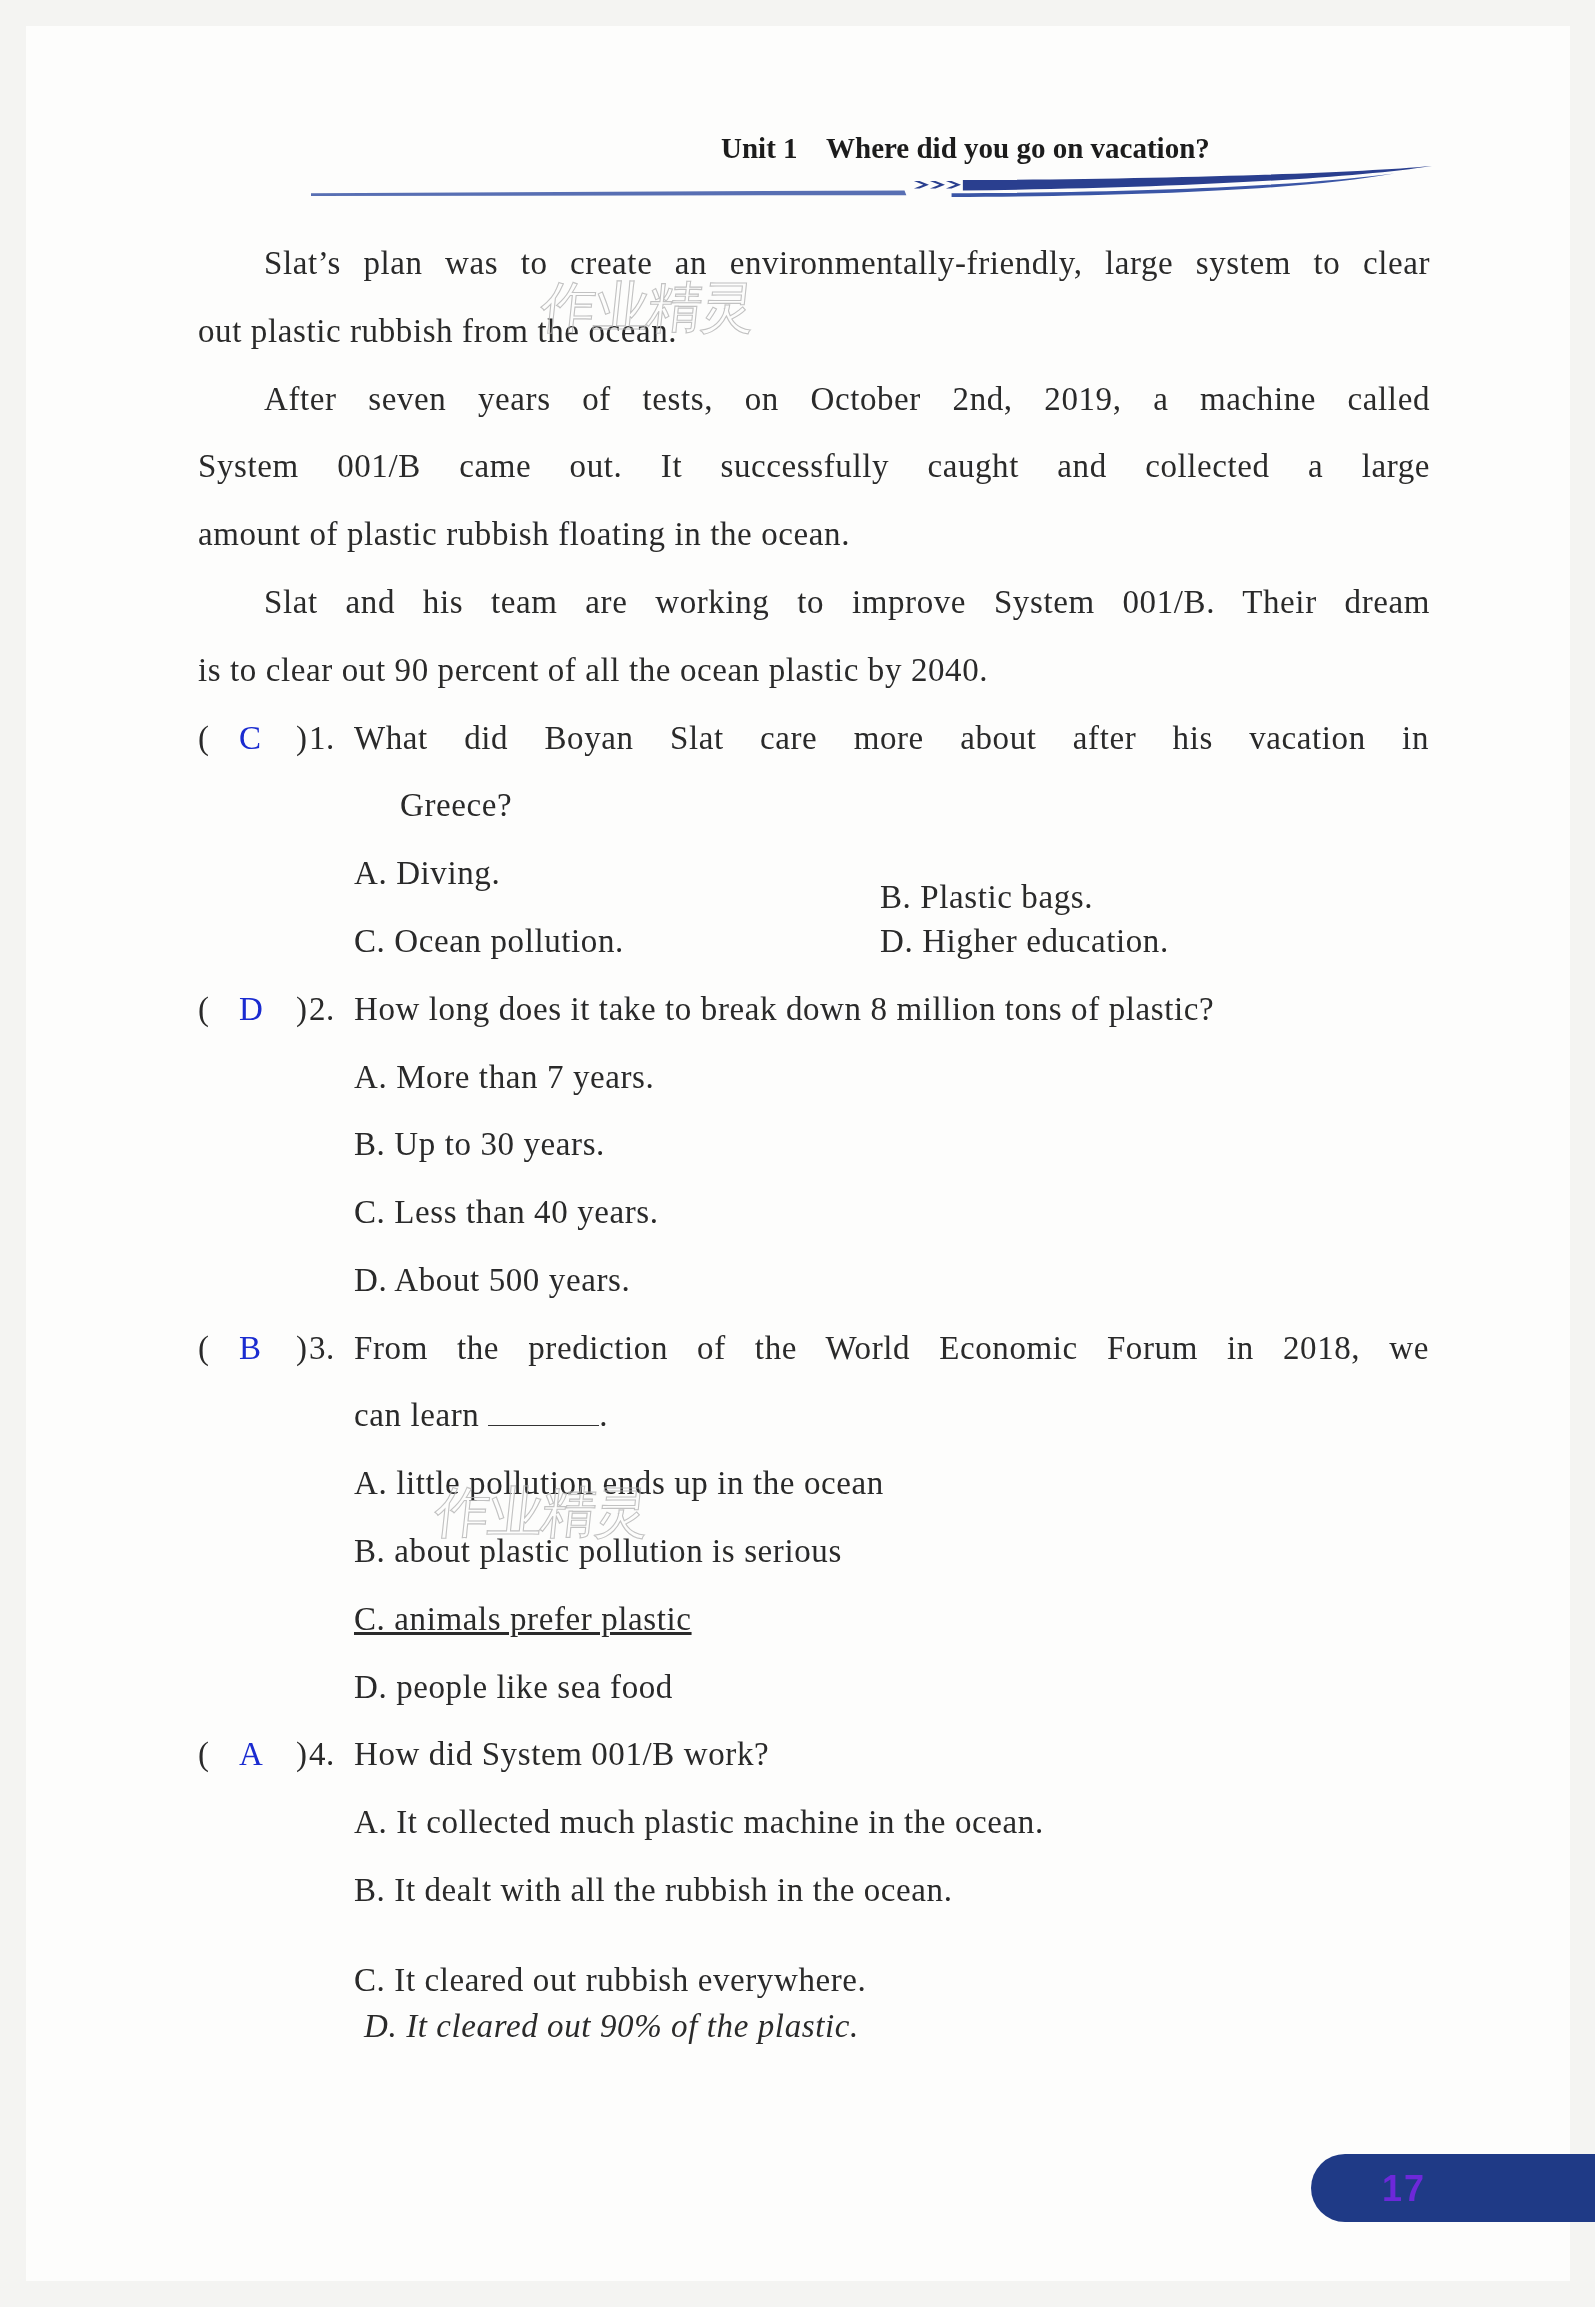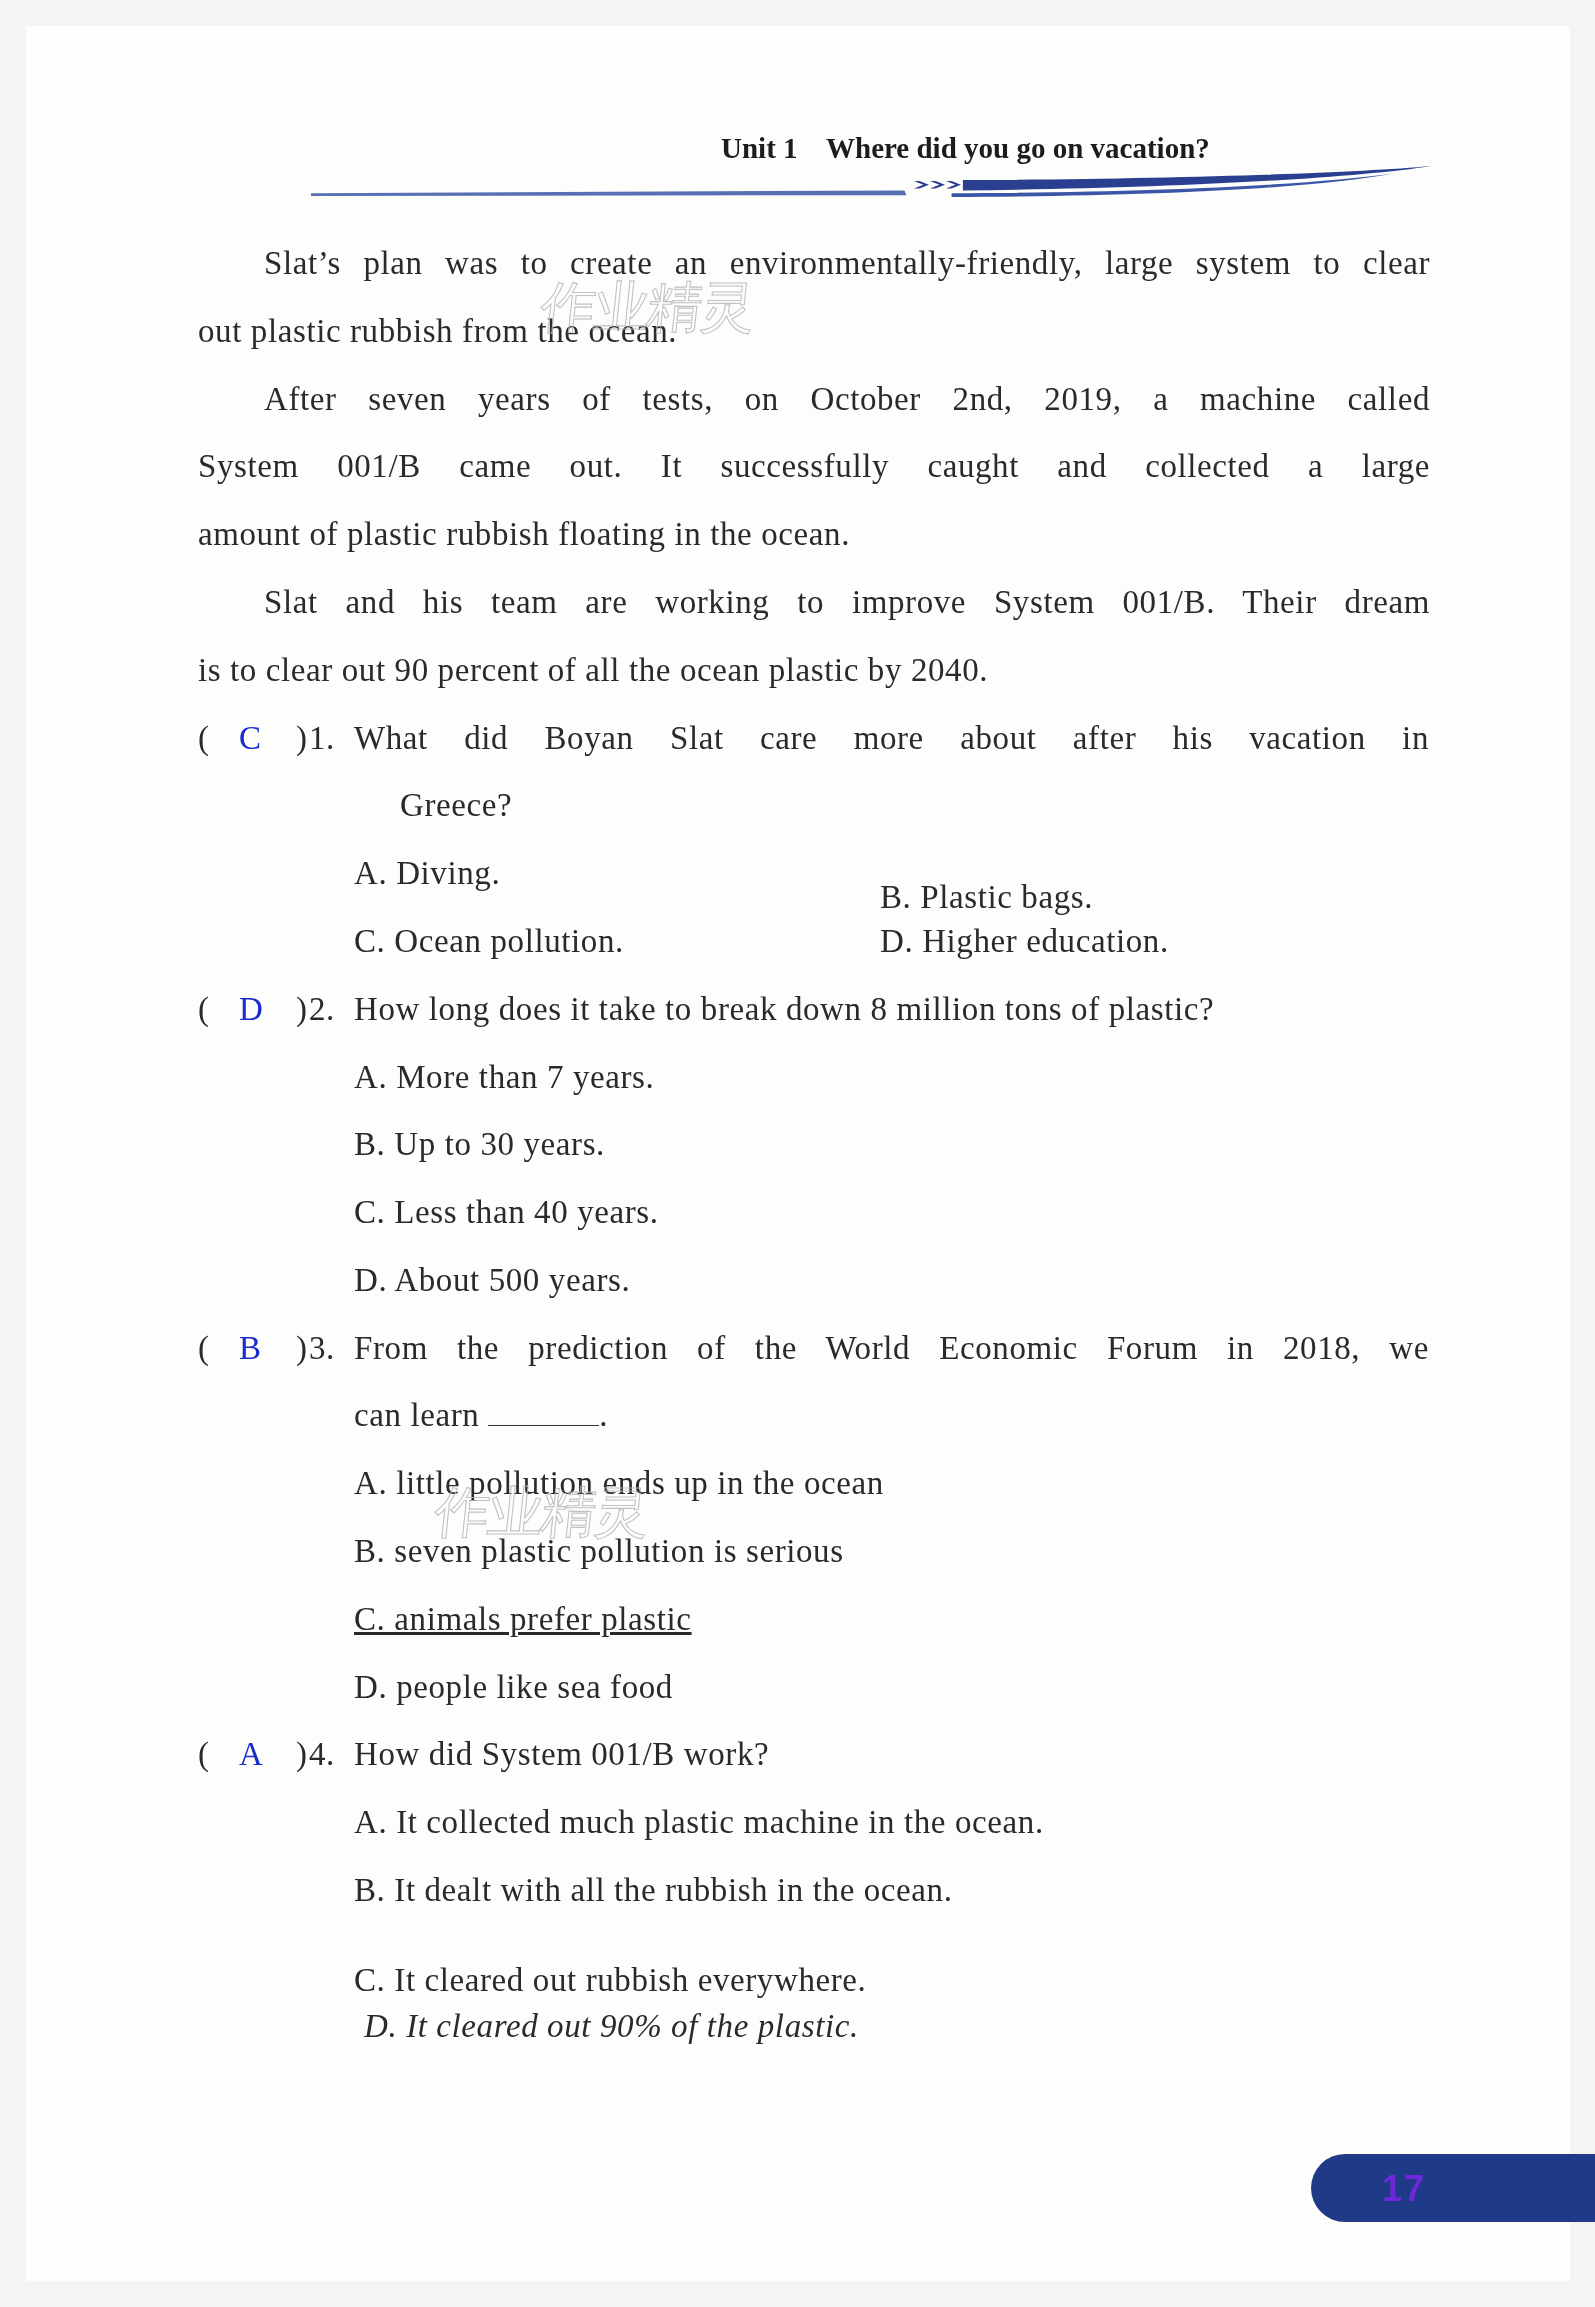--- a/index.html
+++ b/index.html
@@ -93,21 +93,21 @@
   <span class="line" style="left:198px; top:1328px;">(</span>
   <span class="line answer" style="left:239px; top:1328px;">B</span>
   <span class="line" style="left:296px; top:1328px;">)</span>
   <span class="line" style="left:309px; top:1328px;">3.</span>
   <div class="line just" style="left:354px; top:1328px; width:1075px;">From the prediction of the World Economic Forum in 2018, we</div>
   <div class="line" style="left:354px; top:1395px;">
     <span>can learn</span>
     <span class="blank"></span><span>.</span>
   </div>
   <div class="line" style="left:354px; top:1463px;">A. little pollution ends up in the ocean</div>
-  <div class="line" style="left:354px; top:1531px;">B. seven plastic pollution is serious</div>
+  <div class="line" style="left:354px; top:1531px;">B. about plastic pollution is serious</div>
   <div class="line" style="left:354px; top:1599px;text-decoration:underline;">C. animals prefer plastic</div>
   <div class="line" style="left:354px; top:1667px;">D. people like sea food</div>
 </div>
 
 <div>
   <span class="line" style="left:198px; top:1734px;">(</span>
   <span class="line answer" style="left:239px; top:1734px;">A</span>
   <span class="line" style="left:296px; top:1734px;">)</span>
   <span class="line" style="left:309px; top:1734px;">4.</span>
   <div class="line" style="left:354px; top:1734px;">How did System 001/B work?</div>

